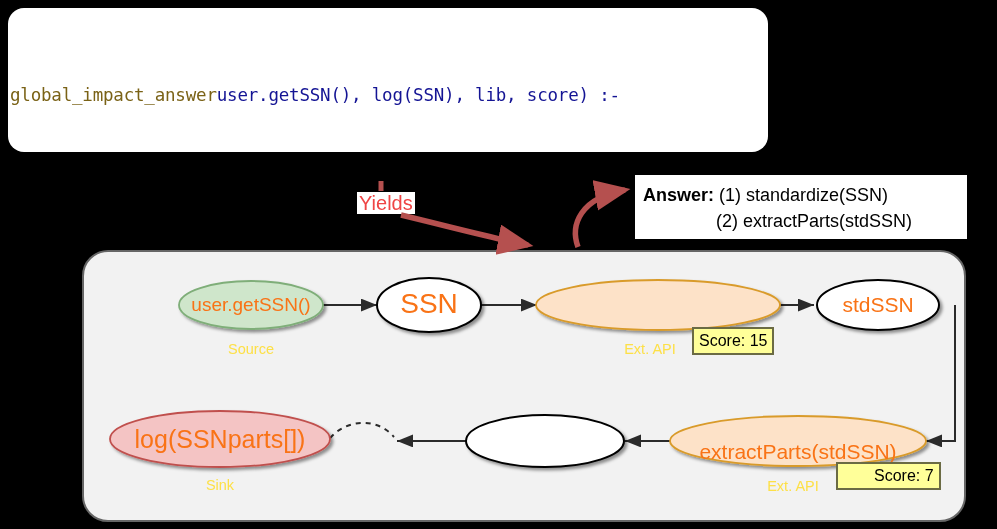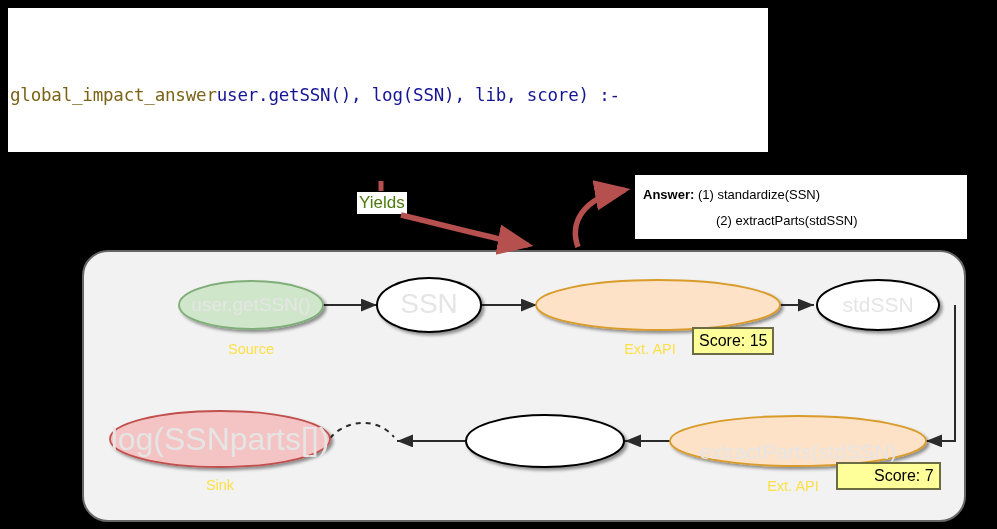--- a/index.html
+++ b/index.html
@@ -23,50 +23,51 @@
     top: 8px;
     width: 760px;
     height: 144px;
     background: #ffffff;
     overflow: hidden;
     font-family: "DejaVu Sans Mono", monospace;
     font-size: 17.5px;
     line-height: 35px;
     white-space: pre;
     letter-spacing: -0.2px;
+    border-radius: 16px;
   }
   .code-line { padding-left: 2px; }
   .kw-pred { color: #7a6216; }
   .kw-arg  { color: #141494; }
 
   
   #yields-label {
     position: absolute;
     left: 357px;
     top: 192px;
     background: #ffffff;
-    color: #4d7c0f;
-    font-size: 17px;
+    color: #ef4444;
+    font-size: 20px;
     line-height: 22px;
     padding: 0 2px;
     white-space: nowrap;
   }
 
   
   #answer-box {
     position: absolute;
     left: 634px;
     top: 174px;
     width: 334px;
     height: 66px;
     background: #ffffff;
     border: 1px solid #000000;
     box-sizing: border-box;
     padding: 7px 8px 0 8px;
-    font-size: 13px;
+    font-size: 18px;
     line-height: 26px;
     color: #000000;
   }
   #answer-box b { font-weight: bold; }
   .answer-line2 { padding-left: 73px; }
 
   
   #graph-panel {
     position: absolute;
     left: 82px;
@@ -84,21 +85,21 @@
   #graph-svg {
     position: absolute;
     left: 0; top: 0;
     width: 997px; height: 529px;
     pointer-events: none;
   }
 
   
   .node-label {
     position: absolute;
-    color: #e5e5e5;
+    color: #f97316;
     text-align: right;
     white-space: nowrap;
     transform: translate(-50%, -50%);
   }
   .sub-label {
     position: absolute;
     color: #fde047;
     font-size: 14.5px;
     text-align: center;
     white-space: nowrap;
@@ -182,16 +183,16 @@
   <div class="sub-label" style="left:650px; top:341px;">Ext. API</div>
   <div class="score-badge" style="left:692px; top:327px;">Score: 15</div>
 
   <div class="node-label" style="left:878px; top:305px; font-size:21px;">stdSSN</div>
 
   <div class="node-label" style="left:798px; top:452px; font-size:21px;">extractParts(stdSSN)</div>
   <div class="sub-label" style="left:793px; top:478px;">Ext. API</div>
   <div class="score-badge" style="left:836px; top:462px;padding-left:36px;">Score: 7</div>
 
 
-  <div class="node-label" style="left:220px; top:439px; font-size:32px;">log(SSNparts[])</div>
+  <div class="node-label" style="left:220px; top:439px; font-size:25px;">log(SSNparts[])</div>
   <div class="sub-label" style="left:220px; top:477px;">Sink</div>
 
 </div>
 
 </body></html>

